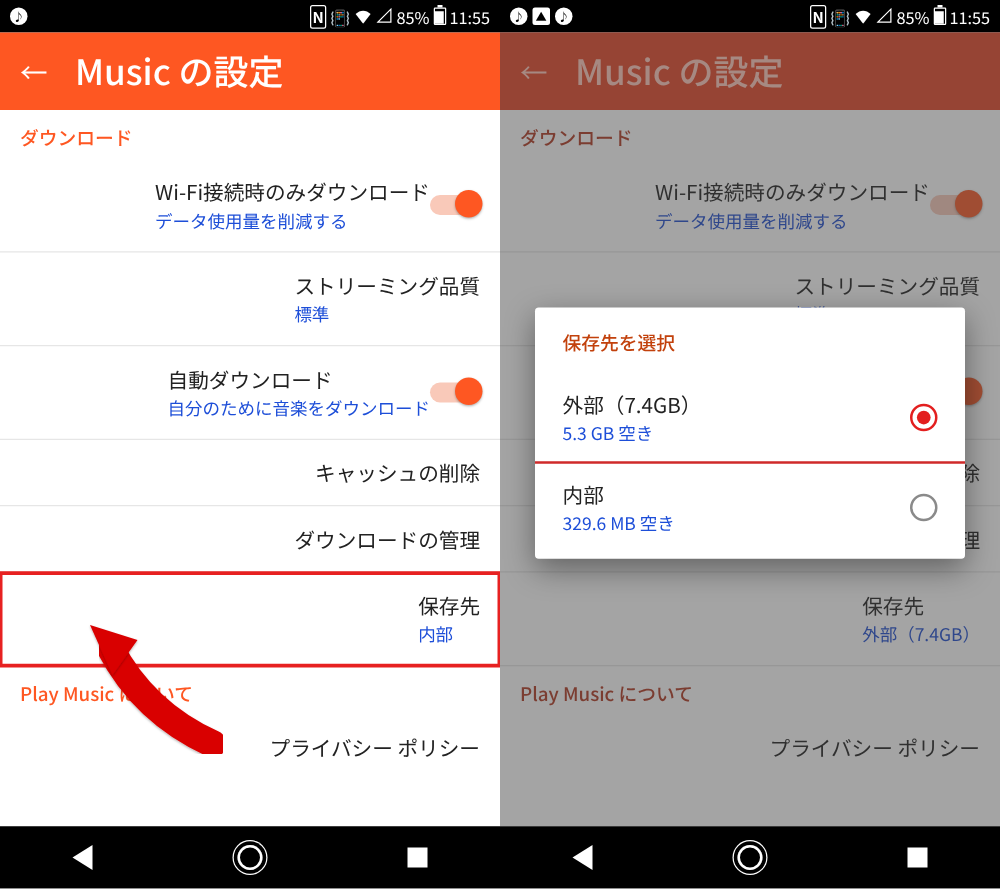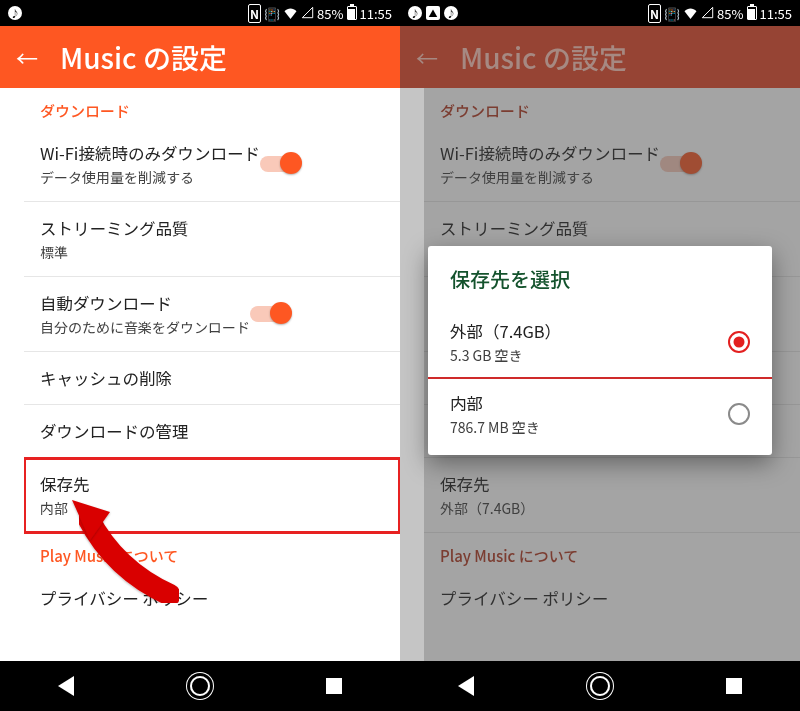--- a/index.html
+++ b/index.html
@@ -9,40 +9,40 @@
   .status-bar { height: 26px; background: #000; display: flex; align-items: center; justify-content: space-between; color: #fff; font-size: 13px; padding: 0 8px; }
   .status-left { display: flex; align-items: center; gap: 4px; }
   .status-right { display: flex; align-items: center; gap: 3px; }
   .note-circle { width: 14px; height: 14px; border-radius: 50%; background: #fff; display:flex; align-items:center; justify-content:center;}
   .note-circle::after { content:"♪"; color:#000; font-size:9px; line-height:1;}
   .header { height: 62px; background: #fe5722; display: flex; align-items: center; padding: 0 6px; color: #fff; }
   .header.dark { background: #b73921; }
   .back-arrow { width: 42px; height: 42px; display:flex; align-items:center; justify-content:center; font-size: 22px; }
   .header-title { font-size: 28px; font-weight: 500; margin-left: 12px;}
   .header.dark .header-title, .header.dark .back-arrow { color: #cfa398; }
-  .list { background: #fff; margin-left: 24px; }
+  .list { background: #fff; }
   .section-label { color: #fe5722; font-size: 15px; padding: 12px 16px 6px; font-weight: 500;}
-  .item { padding: 14px 16px; border-bottom: 1px solid #e6e6e6; display:flex; align-items:center; justify-content: flex-start; }
+  .item { padding: 14px 16px; border-bottom: 1px solid #e6e6e6; display:flex; align-items:center; justify-content: flex-end; }
   .item:last-child { border-bottom: none; }
   .item-texts { display:flex; flex-direction: column; gap: 2px;}
   .item-title { font-size: 16.5px; color: #222; }
-  .item-sub { font-size: 14px; color: #404040; }
+  .item-sub { font-size: 14px; color: #1d4ed8; }
   .toggle { position: relative; width: 40px; height: 16px; background: #f9c9b9; border-radius: 10px; }
   .toggle::after { content:""; position:absolute; right:-2px; top:-4px; width:22px; height:22px; border-radius:50%; background:#fe5722; box-shadow: 0 1px 2px rgba(0,0,0,.3);}
   .highlight-box { outline: 3px solid #e72121; outline-offset: -2px; }
   .nav-bar { position:absolute; bottom:0; left:0; right:0; height: 50px; background:#000; display:flex; align-items:center; justify-content: space-around; }
   .nav-btn { color: #fff; display:flex; align-items:center; justify-content:center;}
   .tri { width:0; height:0; border-top:10px solid transparent; border-bottom:10px solid transparent; border-right:16px solid #fff;}
   .circ { width:20px; height:20px; border:2px solid #fff; border-radius:50%; box-shadow: 0 0 0 3px #000, 0 0 0 4px #fff;}
   .sq { width:16px; height:16px; background:#fff; }
   .phone2 { position: relative; }
   .dim-overlay { position:absolute; left:0; right:0; bottom:50px; background: rgba(90,90,90,0.35); pointer-events:none; }
   .phone2 .scroll-area { filter: brightness(0.80) grayscale(0.05); }
   .dialog { position:absolute; left:28px; right:28px; top:246px; background:#fff; border-radius:3px; box-shadow: 0 8px 24px rgba(0,0,0,0.4); padding-bottom: 6px; z-index: 10; }
-  .dialog-title { font-size: 20px; color:#14532d; padding: 18px 22px 14px; font-weight: 500;}
+  .dialog-title { font-size: 15px; color:#c2410c; padding: 18px 22px 14px; font-weight: 500;}
   .dialog-item { padding: 12px 22px; display:flex; align-items:center; justify-content:space-between; }
   .dialog-item.selected { border-bottom: 2px solid #cf2a2a; }
   .radio { width: 22px; height: 22px; border: 2.5px solid #8a8a8a; border-radius:50%; position:relative; flex-shrink:0;}
   .radio.on { border-color: #e31f1f; }
   .radio.on::after { content:""; position:absolute; left:50%; top:50%; transform:translate(-50%,-50%); width:11px; height:11px; background:#e31f1f; border-radius:50%;}
   .arrow-annot { position:absolute; z-index: 20; pointer-events:none;}
   .batt { width: 10px; height: 14px; border:1.3px solid #fff; border-radius:1px; position:relative; display:inline-block;}
   .batt::before { content:""; position:absolute; top:-3px; left:2px; right:2px; height:2px; background:#fff;}
   .batt::after { content:""; position:absolute; left:0.5px; right:0.5px; bottom:0.5px; height:80%; background:#fff;}
   .phone2 .section-label { color: #b73921; }
@@ -239,21 +239,21 @@
       <div class="dialog-item selected">
         <div class="item-texts">
           <div class="item-title">外部（7.4GB）</div>
           <div class="item-sub">5.3 GB 空き</div>
         </div>
         <div class="radio on"></div>
       </div>
       <div class="dialog-item">
         <div class="item-texts">
           <div class="item-title">内部</div>
-          <div class="item-sub">786.7 MB 空き</div>
+          <div class="item-sub">329.6 MB 空き</div>
         </div>
         <div class="radio"></div>
       </div>
     </div>
 
     <div class="nav-bar">
       <div class="nav-btn">
           <div class="tri"></div>
         </div>
       <div class="nav-btn">

